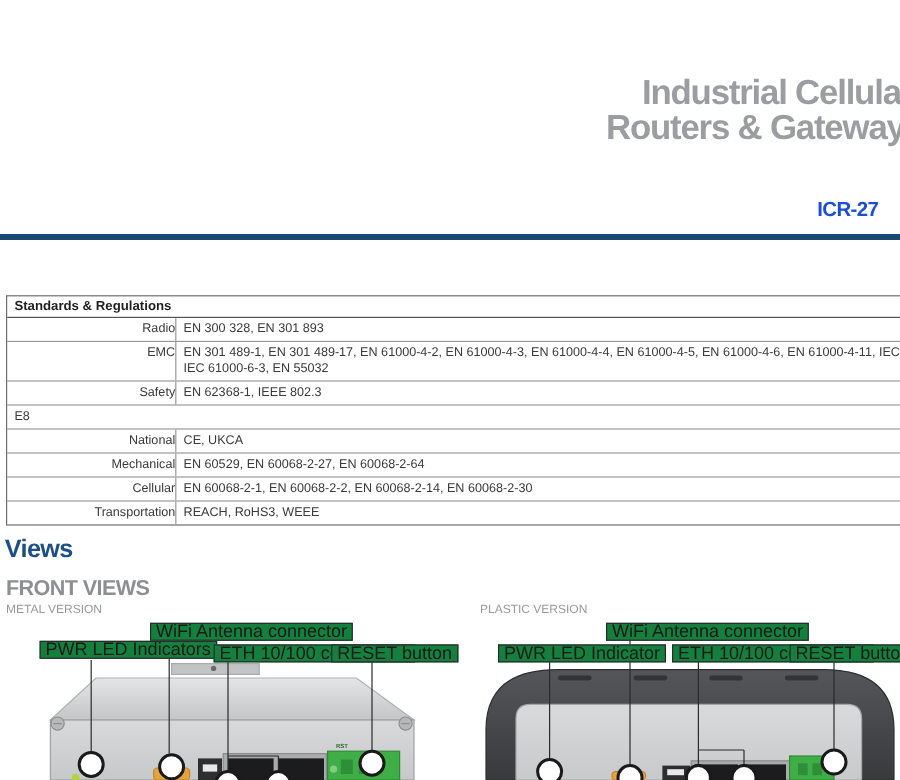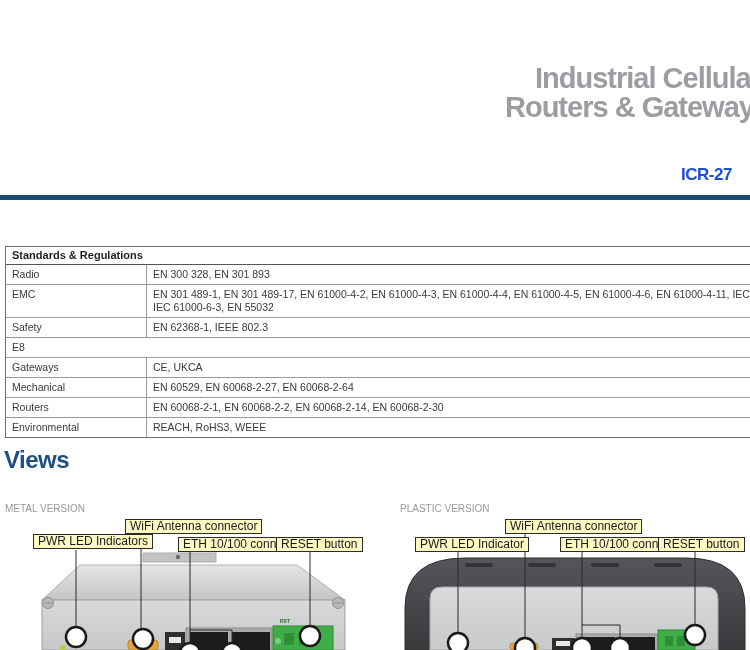--- a/index.html
+++ b/index.html
@@ -17,36 +17,36 @@
   .hdr-rule{position:absolute;left:0;top:195px;width:750px;height:5px;background:#1a4a74;}
 
   
   .spec-table{position:absolute;left:5px;top:246px;width:756px;
     border:1px solid #6f6f6f;color:#3a3a3a;font-size:10.5px;background:#fff;}
   .spec-header{height:17px;line-height:17px;padding-left:6px;font-weight:bold;
     font-size:11px;color:#1f1f1f;border-bottom:1px solid #555;}
   .spec-row{display:flex;border-bottom:1px solid #9a9a9a;}
   .spec-row:last-child{border-bottom:none;}
   .spec-label{width:134px;flex:0 0 134px;border-right:1px solid #9a9a9a;
-    padding:3px 0 3px 6px;line-height:13px;}
+    padding:3px 0 3px 6px;line-height:13px;text-align:right;}
   .spec-value{flex:1;padding:3px 0 3px 6px;line-height:13px;
     white-space:pre;overflow:hidden;}
 
   
-  .views-title{position:absolute;left:4px;top:446px;font-size:24px;font-weight:bold;
+  .views-title{position:absolute;left:4px;top:446px;font-size:21px;font-weight:bold;
     color:#1d4f87;letter-spacing:-0.5px;}
   .front-views-title{position:absolute;left:5px;top:480px;font-size:18px;font-weight:bold;
     color:#8d8f92;letter-spacing:-0.5px;}
   .variant-label{position:absolute;font-size:10px;font-weight:normal;color:#97999c;letter-spacing:0;}
   .variant-metal{left:5px;top:503px;}
   .variant-plastic{left:400px;top:503px;text-align:right;}
 
   
-  .callout{position:absolute;background:#fef9c3;border:1px solid #2b2b2b;
-    font-size:12px;color:#1a1a1a;line-height:11px;padding:1px 4px;white-space:nowrap;}
+  .callout{position:absolute;background:#15803d;border:1px solid #2b2b2b;
+    font-size:15px;color:#1a1a1a;line-height:11px;padding:1px 4px;white-space:nowrap;}
   .m-wifi{left:125px;top:519px;}
   .m-pwr{left:33px;top:534px;text-align:right;}
   .m-eth{left:178px;top:537px;}
   .m-reset{left:276px;top:537px;}
   .p-wifi{left:505px;top:519px;}
   .p-pwr{left:415px;top:537px;}
   .p-eth{left:560px;top:537px;}
   .p-reset{left:658px;top:537px;}
 
   .device-svg{position:absolute;}
@@ -75,38 +75,39 @@
 IEC 61000-6-3, EN 55032</div>
     </div>
     <div class="spec-row">
       <div class="spec-label">Safety</div>
       <div class="spec-value">EN 62368-1, IEEE 802.3</div>
     </div>
     <div class="spec-row">
       <div class="spec-value">E8</div>
     </div>
     <div class="spec-row">
-      <div class="spec-label">Gateways</div>
+      <div class="spec-label">National</div>
       <div class="spec-value">CE, UKCA</div>
     </div>
     <div class="spec-row">
       <div class="spec-label">Mechanical</div>
       <div class="spec-value">EN 60529, EN 60068-2-27, EN 60068-2-64</div>
     </div>
     <div class="spec-row">
-      <div class="spec-label">Routers</div>
+      <div class="spec-label">Cellular</div>
       <div class="spec-value">EN 60068-2-1, EN 60068-2-2, EN 60068-2-14, EN 60068-2-30</div>
     </div>
     <div class="spec-row">
-      <div class="spec-label">Environmental</div>
+      <div class="spec-label">Transportation</div>
       <div class="spec-value">REACH, RoHS3, WEEE</div>
     </div>
   </div>
 
   <div class="views-title">Views</div>
+  <div class="front-views-title">FRONT VIEWS</div>
   <div class="variant-label variant-metal">METAL VERSION</div>
   <div class="variant-label variant-plastic">PLASTIC VERSION</div>
 
   <svg class="device-svg svg-metal" width="322" height="137" viewBox="0 0 322 137">
     <defs>
       <linearGradient id="gTop" x1="0" y1="0" x2="0" y2="1">
         <stop offset="0" stop-color="#e4e5e6"></stop>
           <stop offset="1" stop-color="#c4c5c7"></stop>
       </linearGradient>
       <linearGradient id="gFace" x1="0" y1="0" x2="0" y2="1">

